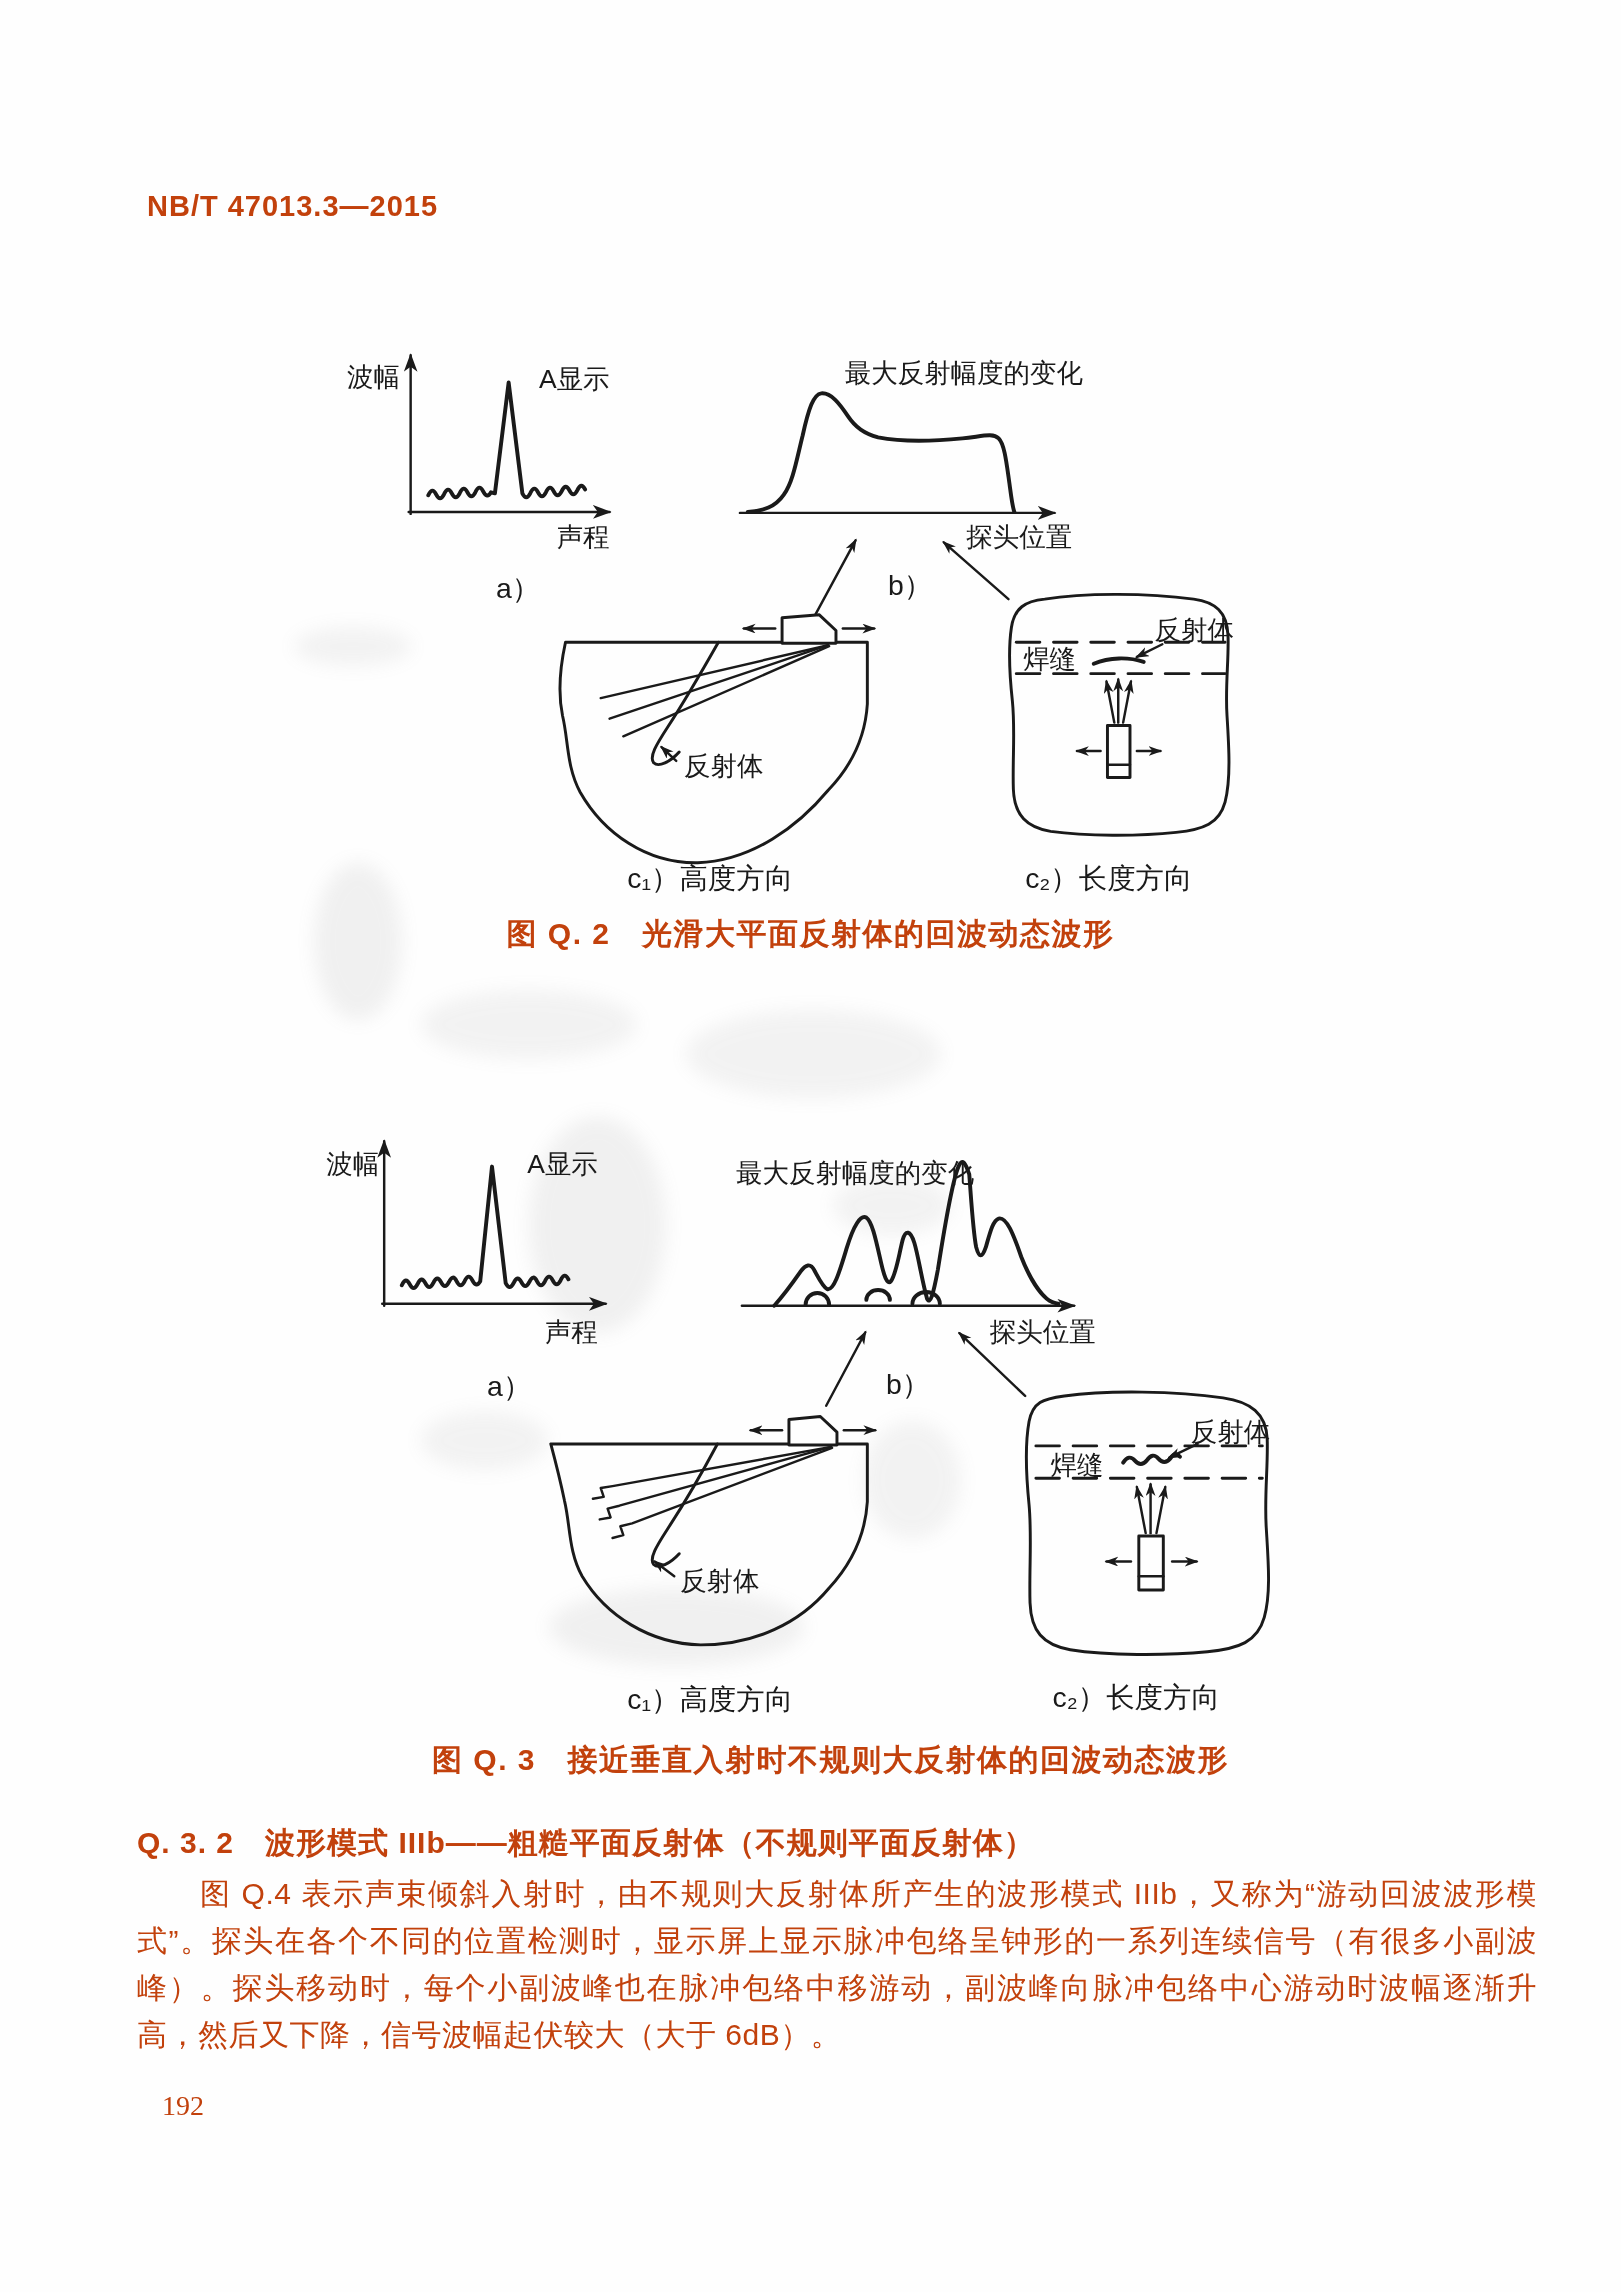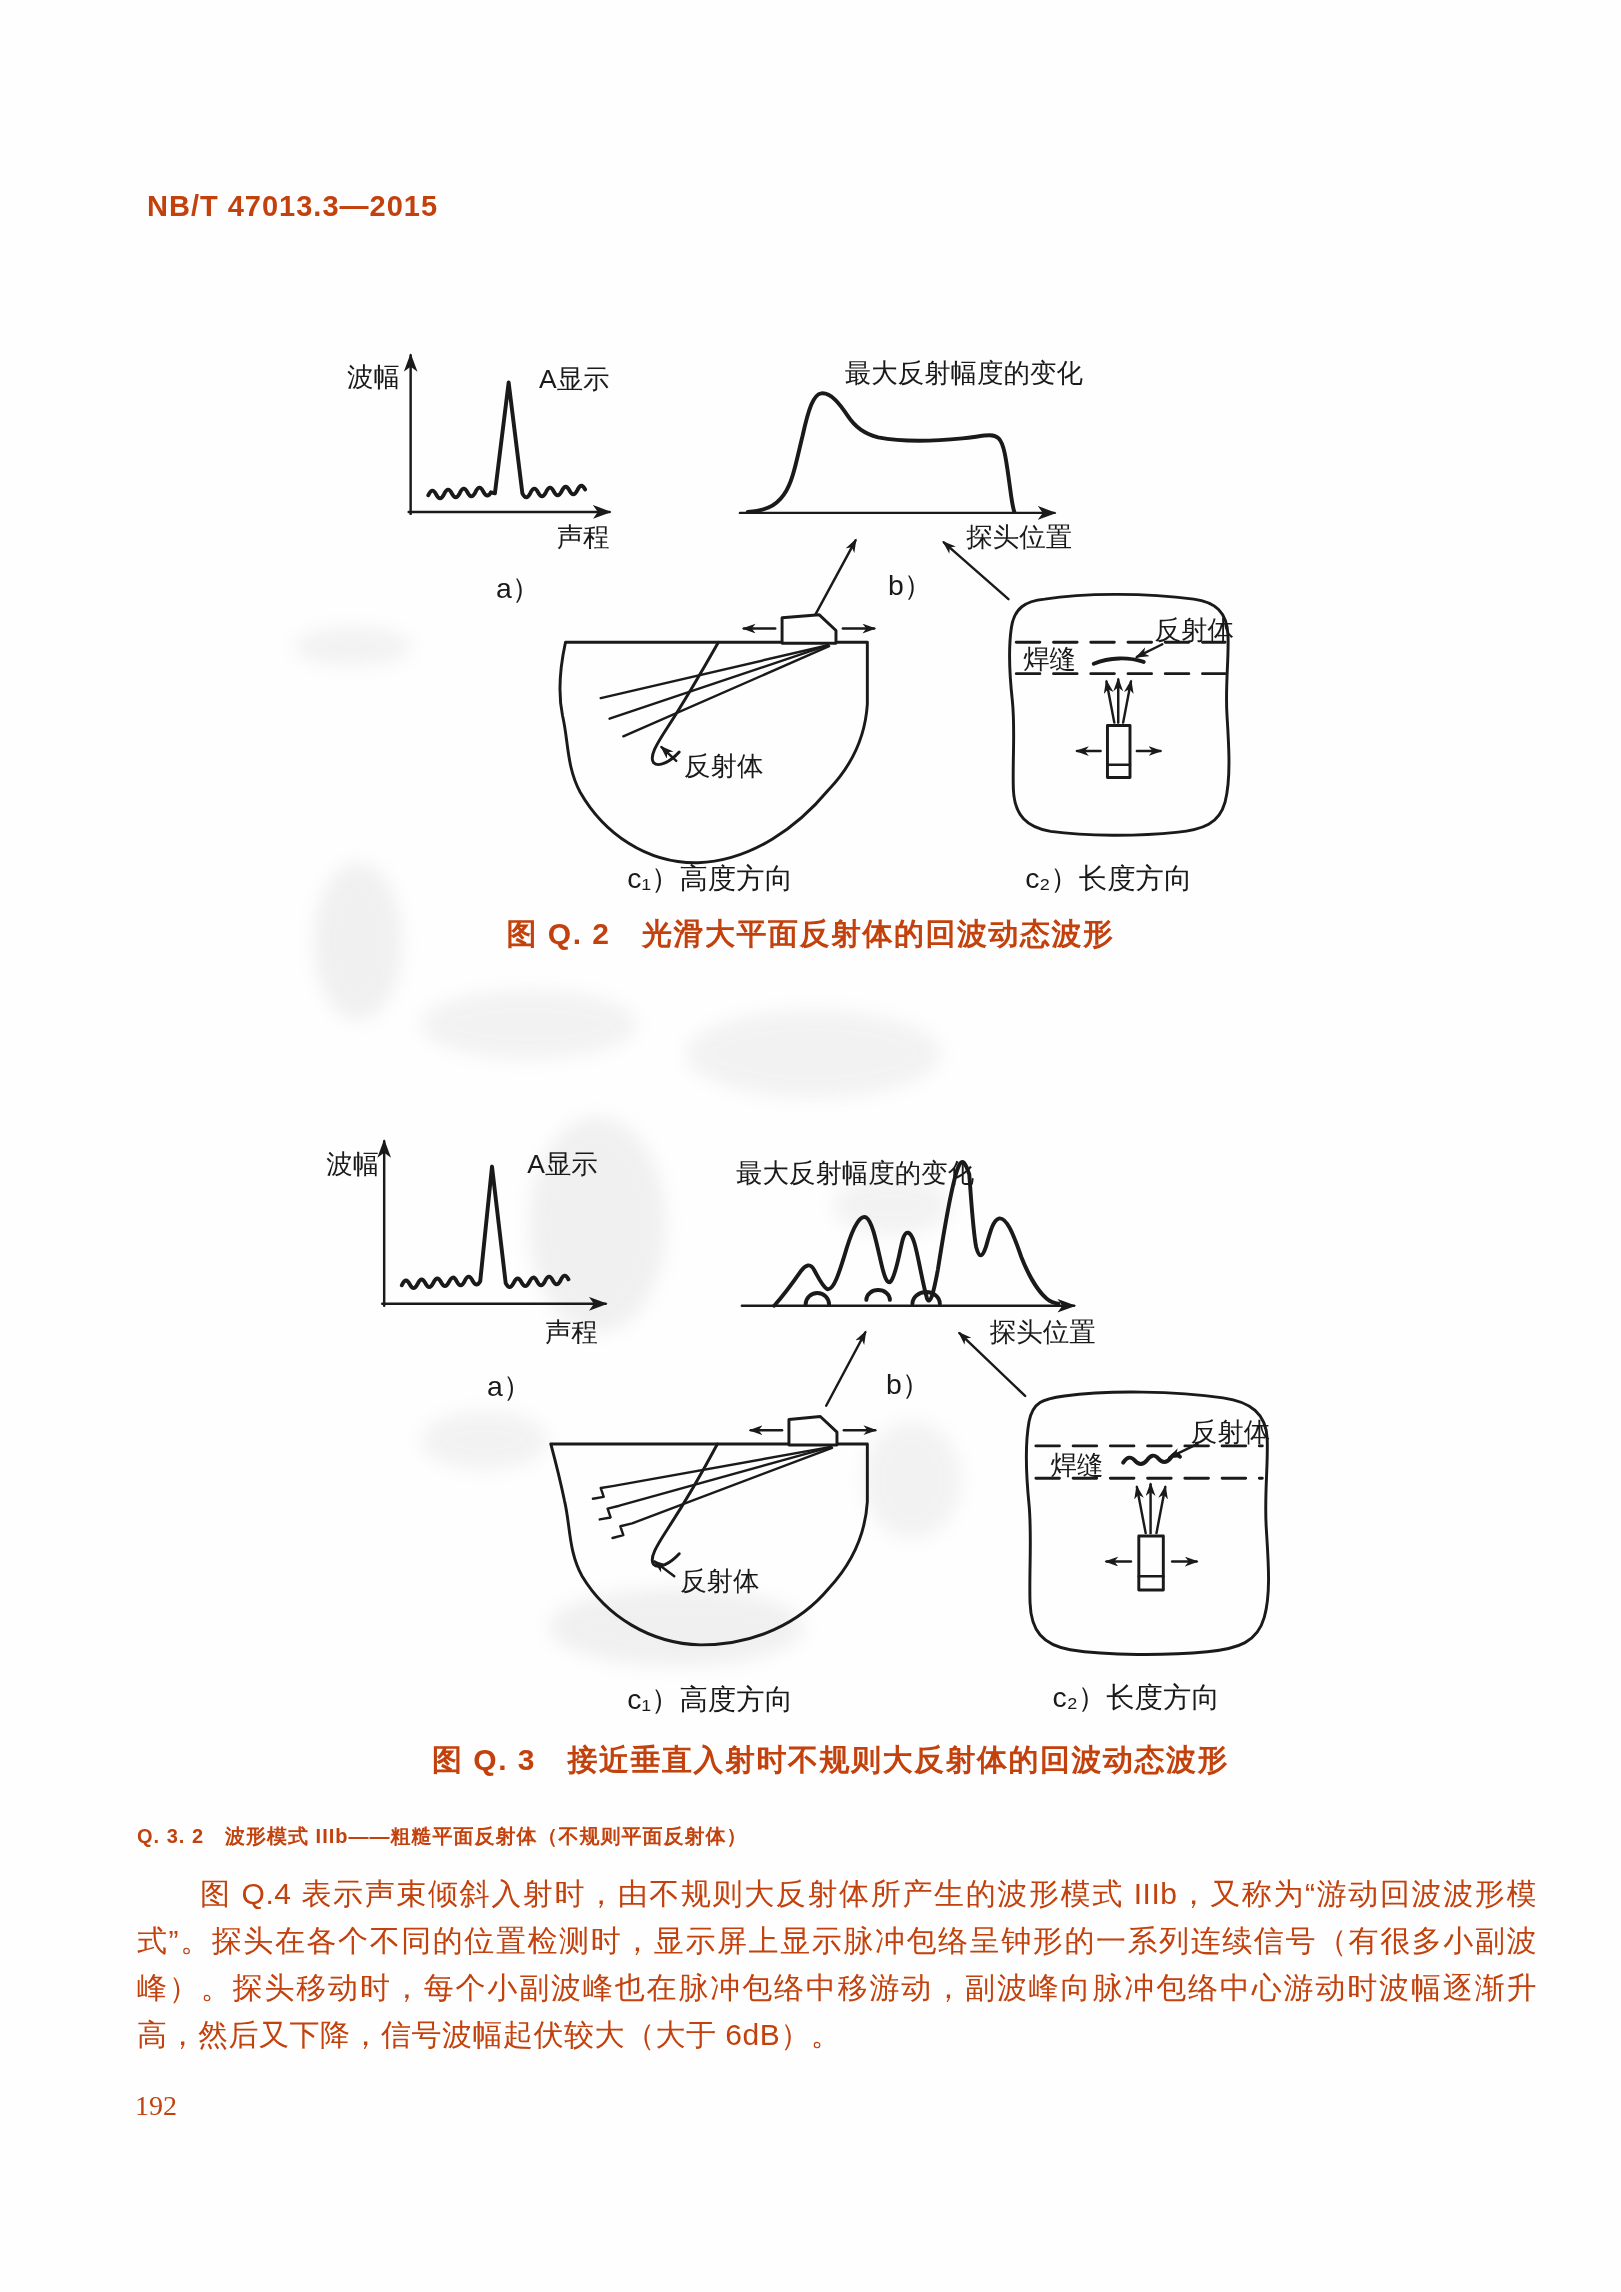--- a/index.html
+++ b/index.html
@@ -19,29 +19,29 @@
     font-family:"Liberation Sans", sans-serif;
   }
   .fig-caption {
     left:0; width:1621px; text-align:center;
     font-size:30px; font-weight:bold; letter-spacing:1.5px;
   }
   .cap-q2 { top:914px; }
   .cap-q3 { top:1740px;padding-left:20px; }
   .sec-heading {
     left:137px; top:1823px;
-    font-size:20px; font-weight:bold; letter-spacing:1px;
+    font-size:30px; font-weight:bold; letter-spacing:1px;
   }
   .body-par {
     left:137px; top:1870px; width:1400px;
     font-size:30px; line-height:47px; letter-spacing:0.5px;
     text-align:justify; text-indent:63px;
   }
   .page-num {
-    left:135px; top:2090px;
+    left:162px; top:2090px;
     font-size:28px; font-family:"Liberation Serif", serif;
   }
   svg.art { left:0; top:0; }
   svg.art path, svg.art line, svg.art rect {
     stroke:#1a1a1a; fill:none;
     stroke-width:3; stroke-linecap:round; stroke-linejoin:round;
   }
   svg.art .thin { stroke-width:2.5; }
   svg.art .thick { stroke-width:4; }
   svg.art .dash { stroke-dasharray:24 14; }

